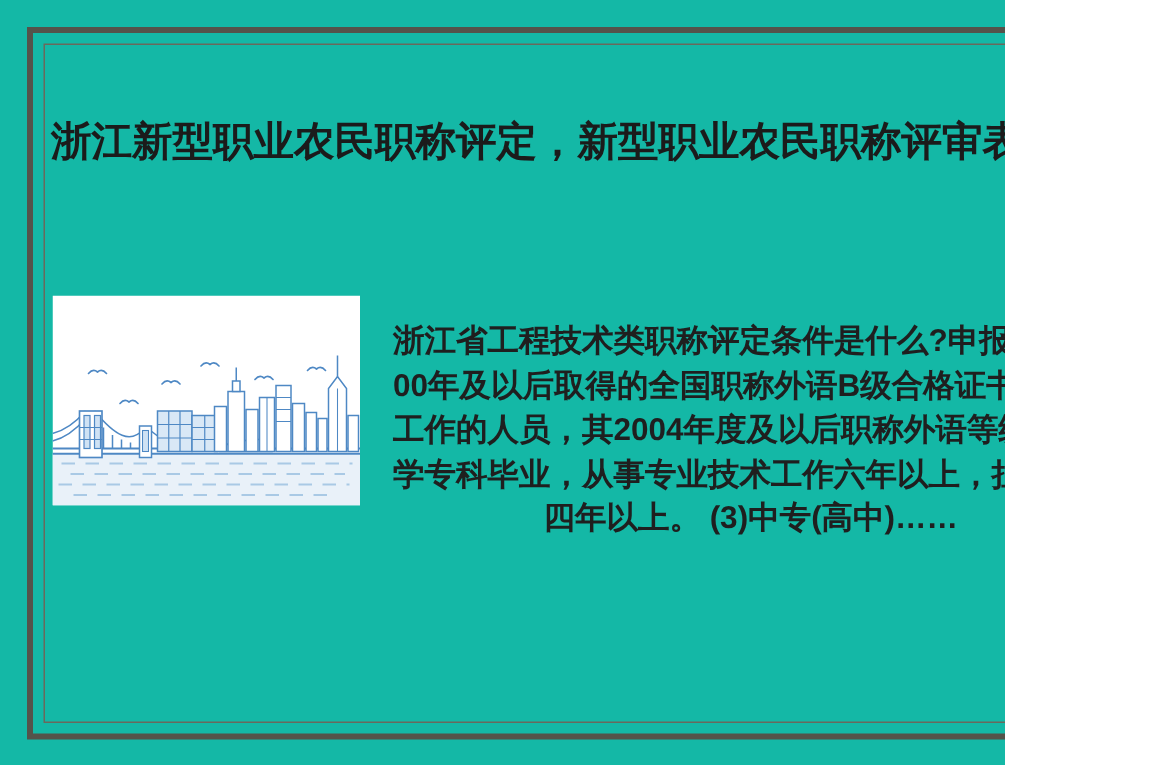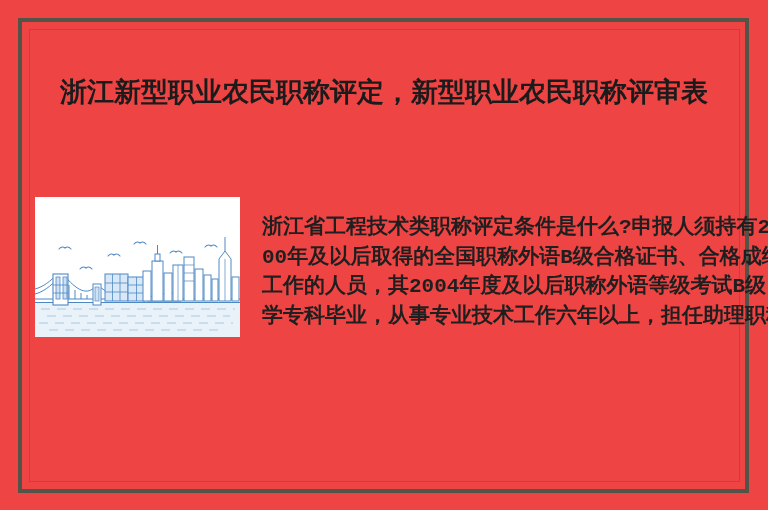--- a/index.html
+++ b/index.html
@@ -1,22 +1,22 @@
 <!DOCTYPE html>
 <html><head>
 <meta charset="utf-8">
 <style>
   html, body { margin: 0; padding: 0; }
   .screen {
     position: relative;
-    width: 768px;
+    width: 670px;
     height: 510px;
-    background: #ef4444;
+    background: #14b8a6;
     overflow: hidden;
-    font-family: Liberation Mono, monospace;
+    font-family: Liberation Sans, sans-serif;
   }
   .frame-outer {
     position: absolute;
     left: 18px; top: 18px;
     width: 731px; height: 475px;
     border: 4px solid #54534a;
     box-sizing: border-box;
   }
   .frame-inner {
     position: absolute;
@@ -142,15 +142,16 @@
       <path d="M135,56 Q138,52.5 141,55 Q144,52.5 147,56"></path>
       <path d="M170,50 Q173,46.5 176,49 Q179,46.5 182,50"></path>
     </g>
   </svg>
 
   <div class="article">
     <div class="line">浙江省工程技术类职称评定条件是什么?申报人须持有20</div>
     <div class="line">00年及以后取得的全国职称外语B级合格证书、合格成绩</div>
     <div class="line">工作的人员，其2004年度及以后职称外语等级考试B级(</div>
     <div class="line">学专科毕业，从事专业技术工作六年以上，担任助理职称</div>
+    <div class="line">四年以上。 (3)中专(高中)……</div>
   </div>
 
 </div>
 
 </body></html>

